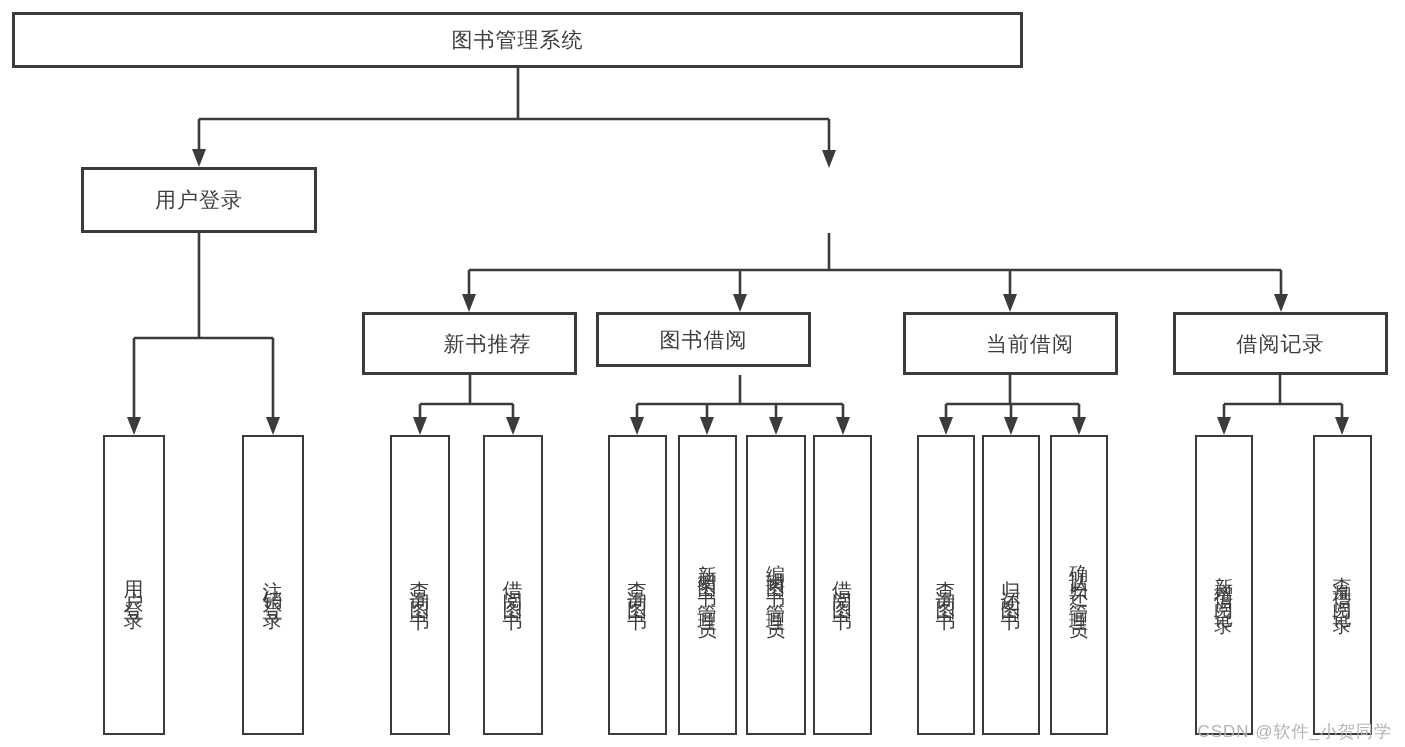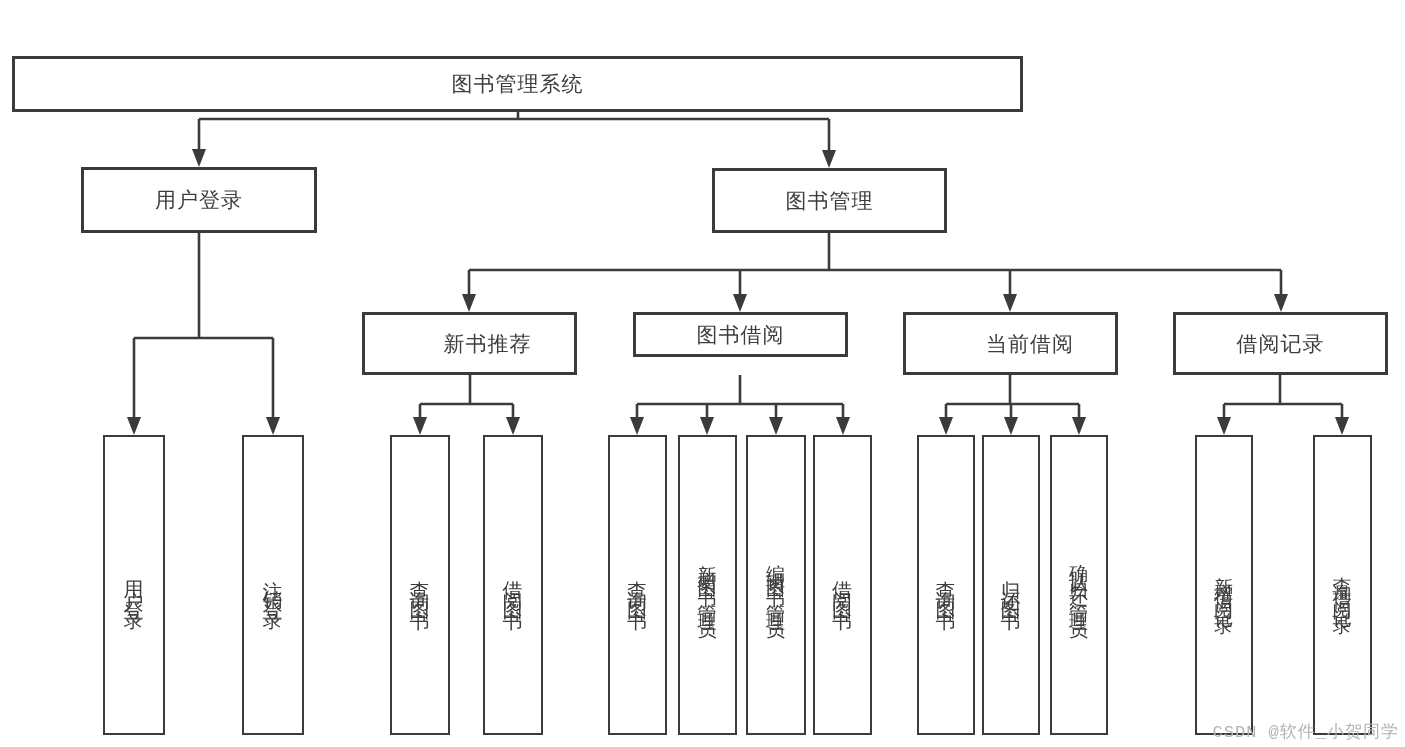--- a/index.html
+++ b/index.html
@@ -40,27 +40,26 @@
     font-size: 20px;
     writing-mode: vertical-rl;
     text-orientation: mixed;
     letter-spacing: 10px;
     line-height: 1;
     overflow: hidden;
   }
   .v-box.long { letter-spacing: 8px; font-size: 19px; }
   #watermark {
     position: absolute;
-    right: 6px;
+    right: 13px;
     bottom: 4px;
     font-size: 17px;
     color: #b3b3b3;
     letter-spacing: 1px;
     white-space: nowrap;
-    font-family: Liberation Mono, monospace;
   }
 </style>
 </head>
 <body>
 
 <div id="canvas">
 
   <svg id="wires" viewBox="0 0 1405 747" xmlns="http://www.w3.org/2000/svg">
     <g stroke="#3b3b3b" stroke-width="2.6" fill="none">
 
@@ -97,27 +96,26 @@
       <polygon points="769,417 783,417 776,435"></polygon>
       <polygon points="836,417 850,417 843,435"></polygon>
       <polygon points="939,417 953,417 946,435"></polygon>
       <polygon points="1004,417 1018,417 1011,435"></polygon>
       <polygon points="1072,417 1086,417 1079,435"></polygon>
       <polygon points="1217,417 1231,417 1224,435"></polygon>
       <polygon points="1335,417 1349,417 1342,435"></polygon>
     </g>
   </svg>
 
-  <div class="box h-box" style="left:12px; top:12px; width:1011px; height:56px;margin-top:44px;">图书管理系统</div>
+  <div class="box h-box" style="left:12px; top:12px; width:1011px; height:56px;">图书管理系统</div>
 
   <div class="box h-box" style="left:81px; top:167px; width:236px; height:66px;">用户登录</div>
-  <div class="box h-box" style="left:712px; top:168px; width:235px; height:65px;">图书管理</div>
 
   <div class="box h-box" style="left:362px; top:312px; width:215px; height:63px;padding-left:36px;">新书推荐</div>
-  <div class="box h-box" style="left:633px; top:312px; width:215px; height:45px;text-align:center;">图书借阅</div>
+  <div class="box h-box" style="left:596px; top:312px; width:215px; height:55px;text-align:center;">图书借阅</div>
   <div class="box h-box" style="left:903px; top:312px; width:215px; height:63px;padding-left:39px;">当前借阅</div>
   <div class="box h-box" style="left:1173px; top:312px; width:215px; height:63px;">借阅记录</div>
 
   <div class="box v-box" style="left:103px; width:62px;">用户登录</div>
   <div class="box v-box" style="left:242px; width:62px;">注销登录</div>
 
   <div class="box v-box" style="left:390px; width:60px;">查询图书</div>
   <div class="box v-box" style="left:483px; width:60px;">借阅图书</div>
 
   <div class="box v-box" style="left:608px; width:59px;">查询图书</div>

